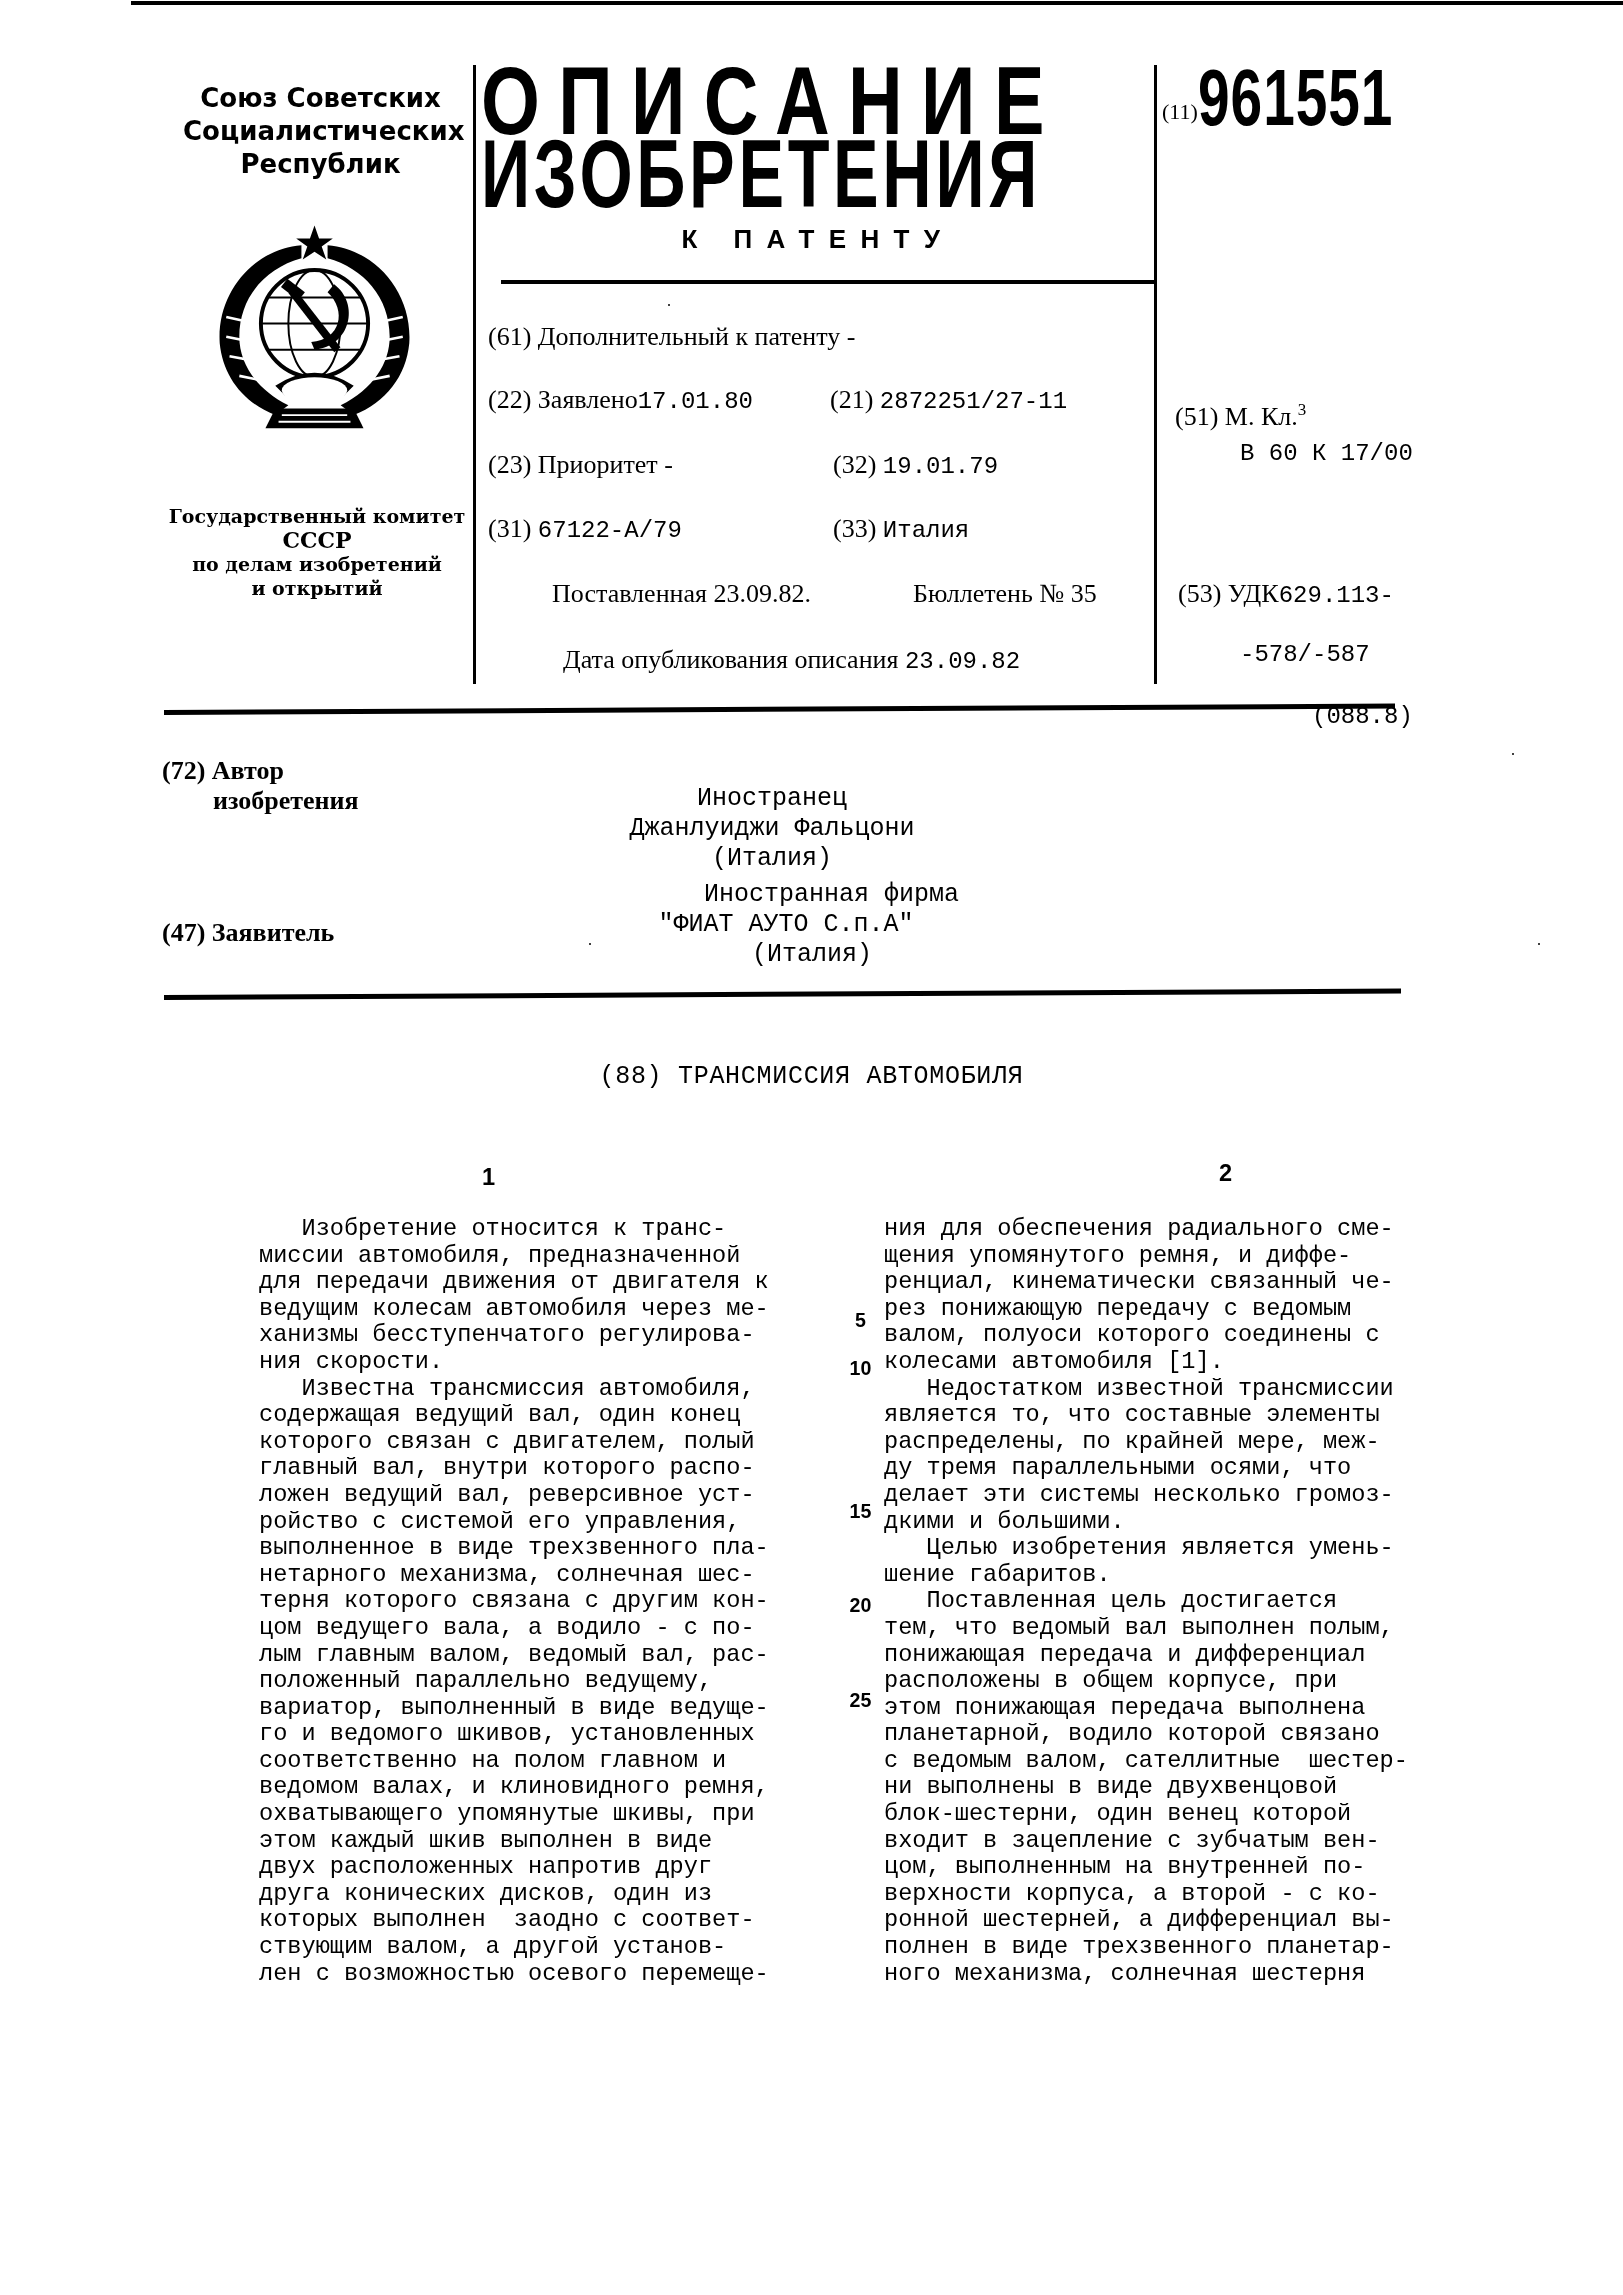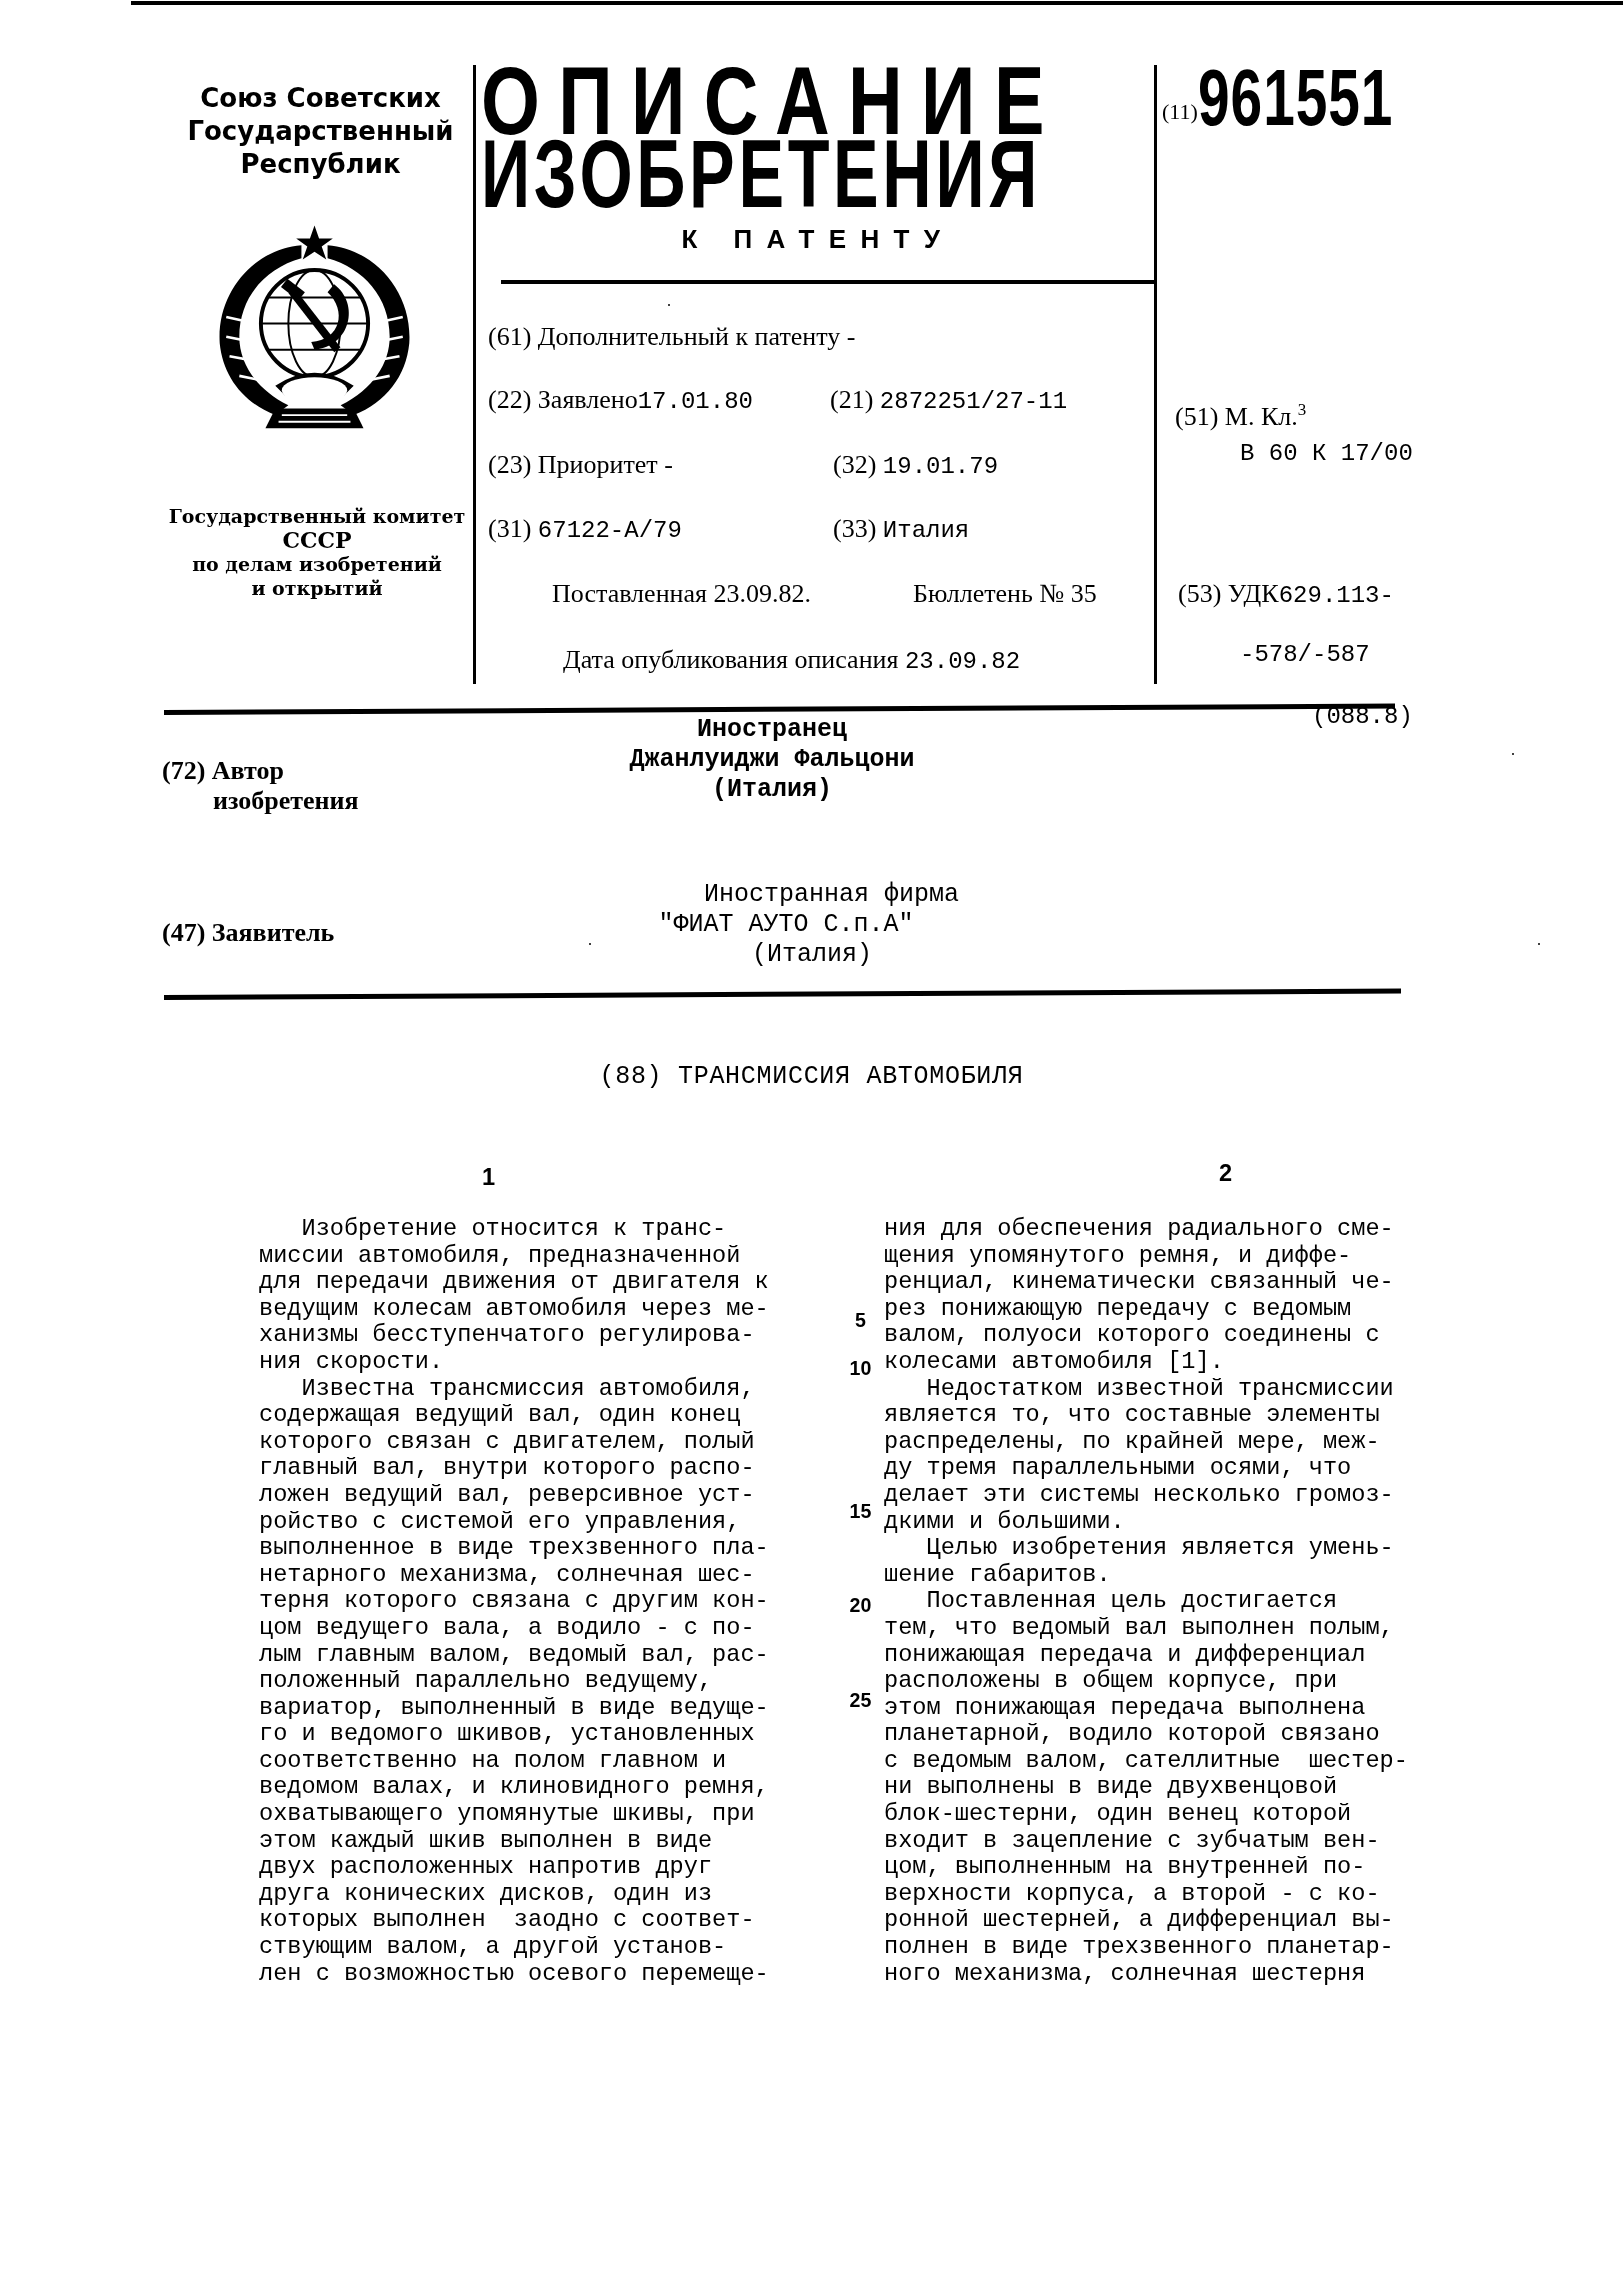--- a/index.html
+++ b/index.html
@@ -35,21 +35,21 @@
   .gutter { position: absolute; left: 844px; font-family: "Liberation Sans", sans-serif; font-weight: bold; font-size: 19.6px; width: 33px; text-align: center; }
   .speck { position: absolute; width: 2px; height: 2px; background: #000; border-radius: 50%; }
 </style>
 </head>
 <body>
 
 <div class="rule" style="left:131px; top:1.3px; width:1492px; height:3.9px;"></div>
 
 <div id="union" class="abs">
   <div class="cond" style="font-weight:bold; font-family:'DejaVu Sans', sans-serif;">Союз Советских</div>
-  <div class="cond" style="font-weight:bold; font-family:'DejaVu Sans', sans-serif;">Государственный</div>
+  <div class="cond" style="font-weight:bold; font-family:'DejaVu Sans', sans-serif;">Социалистических</div>
   <div class="cond" style="font-weight:bold; font-family:'DejaVu Sans', sans-serif;">Республик</div>
 </div>
 
 <div id="emblem" class="abs">
   <svg width="223" height="219" viewBox="0 0 340 335">
 
     <path d="M150 40 C 80 45, 20 110, 25 190 C 30 240, 60 280, 110 300 L 130 285 C 80 260, 55 220, 55 180 C 55 120, 95 75, 150 60 Z" fill="#000"></path>
     <path d="M190 40 C 260 45, 320 110, 315 190 C 310 240, 280 280, 230 300 L 210 285 C 260 260, 285 220, 285 180 C 285 120, 245 75, 190 60 Z" fill="#000"></path>
 
     <g stroke="#fff" stroke-width="4">
@@ -169,21 +169,21 @@
   <div class="val">-578/-587</div>
   <div class="val" style="padding-left:72px;">(088.8)</div>
 </div>
 
 <div class="rule" style="left:164px; top:710px; width:1231px; height:5.2px; transform: rotate(-0.3deg); transform-origin:left top;"></div>
 
 <div class="lefthead" style="left:162px; top:756px;">
   <div><span>(72)</span> <span>Автор</span></div>
   <div style="padding-left:51px;">изобретения</div>
 </div>
-<div class="center-mono" style="left:569px; top:715px; width:406px;font-weight:bold;">
+<div class="center-mono" style="left:569px; top:784px; width:406px;">
   <div>Иностранец</div>
   <div>Джанлуиджи Фальцони</div>
   <div>(Италия)</div>
 </div>
 
 <div class="lefthead" style="left:162px; top:918px;">
   <span>(47)</span> <span>Заявитель</span>
 </div>
 <div class="center-mono" style="left:609px; top:880px; width:406px;">
   <div style="padding-left:39px;">Иностранная фирма</div>

